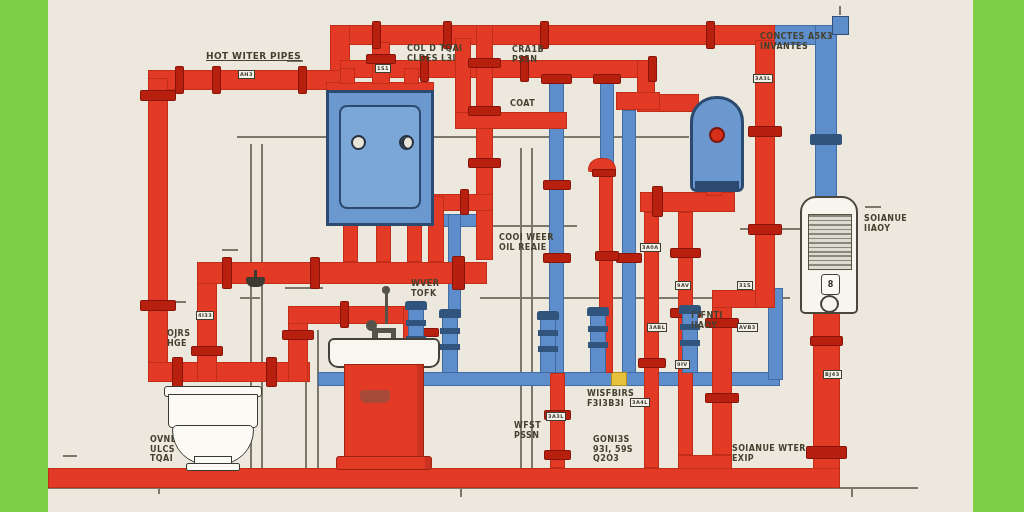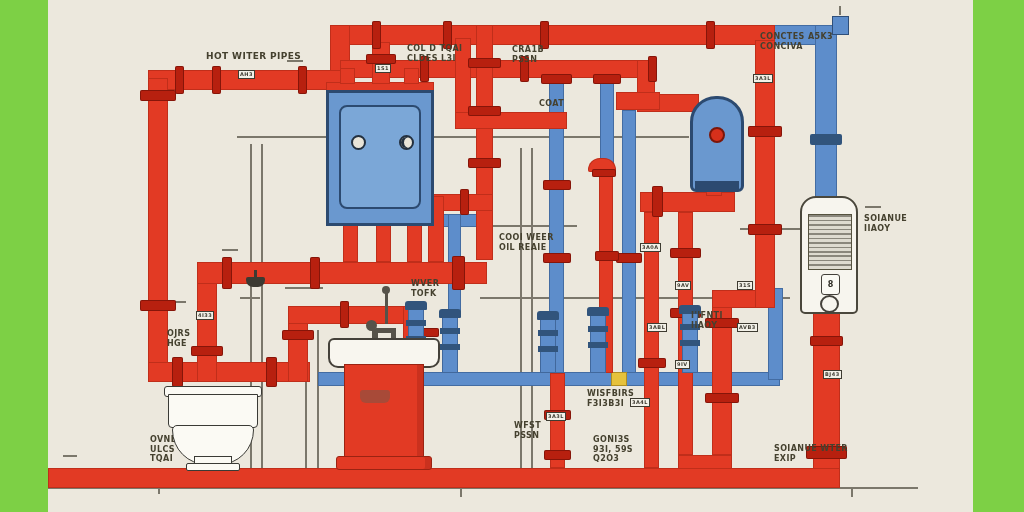--- a/index.html
+++ b/index.html
@@ -195,37 +195,37 @@
       <div class="abs tag" style="left: 640px; top: 243px; width: auto; height: auto;">3A0A</div>
       <div class="abs tag" style="left: 675px; top: 281px; width: auto; height: auto;">9AV</div>
       <div class="abs tag" style="left: 737px; top: 281px; width: auto; height: auto;">31S</div>
       <div class="abs tag" style="left: 196px; top: 311px; width: auto; height: auto;">4I33</div>
       <div class="abs tag" style="left: 647px; top: 323px; width: auto; height: auto;">3ABL</div>
       <div class="abs tag" style="left: 737px; top: 323px; width: auto; height: auto;">AVB3</div>
       <div class="abs tag" style="left: 675px; top: 360px; width: auto; height: auto;">9IV</div>
       <div class="abs tag" style="left: 630px; top: 398px; width: auto; height: auto;">3A4L</div>
       <div class="abs tag" style="left: 823px; top: 370px; width: auto; height: auto;">BJ43</div>
       <div class="abs tag" style="left: 546px; top: 412px; width: auto; height: auto;">3A3L</div>
-      <div class="abs lbl big" style="left: 206px; top: 52px; width: auto; height: auto;">
+      <div class="abs lbl big" style="left: 206px; top: 52px; width: auto; height: auto; text-decoration: underline;">
         <div>HOT WITER PIPES</div>
       </div>
       <div class="abs lbl " style="left: 407px; top: 44px; width: auto; height: auto;">
         <div>COL D TQAI</div>
         <div>CLDES L3I</div>
       </div>
       <div class="abs lbl " style="left: 512px; top: 45px; width: auto; height: auto;">
         <div>CRA1B</div>
         <div>PSSN</div>
       </div>
-      <div class="abs lbl " style="left: 510px; top: 99px; width: auto; height: auto; margin-left: 29px;">
+      <div class="abs lbl " style="left: 510px; top: 99px; width: auto; height: auto;">
         <div>COAT</div>
       </div>
       <div class="abs lbl " style="left: 760px; top: 32px; width: auto; height: auto;">
         <div>CONCTES A5K3</div>
-        <div>CONCIVA</div>
+        <div>INVANTES</div>
       </div>
       <div class="abs lbl " style="left: 864px; top: 214px; width: auto; height: auto;">
         <div>SOIANUE</div>
         <div>IIAOY</div>
       </div>
       <div class="abs lbl " style="left: 499px; top: 233px; width: auto; height: auto;">
         <div>COOI WEER</div>
         <div>OIL REAIE</div>
       </div>
       <div class="abs lbl " style="left: 411px; top: 279px; width: auto; height: auto;">
@@ -251,21 +251,21 @@
       </div>
       <div class="abs lbl " style="left: 514px; top: 421px; width: auto; height: auto;">
         <div>WFST</div>
         <div>PSSN</div>
       </div>
       <div class="abs lbl " style="left: 593px; top: 435px; width: auto; height: auto;">
         <div>GONI3S</div>
         <div>93I, 59S</div>
         <div>Q2O3</div>
       </div>
-      <div class="abs lbl " style="left: 732px; top: 444px; width: auto; height: auto; padding-left: 42px;">
+      <div class="abs lbl " style="left: 732px; top: 444px; width: auto; height: auto;">
         <div>SOIANUE WTER</div>
         <div>EXIP</div>
       </div>
     </div>
 
   <div class="abs boiler" style="left:326px;top:90px;width:102px;height:130px;">
     <div class="boiler-panel"></div>
     <div class="port" style="left:22px;top:42px;"></div>
     <div class="port" style="left:70px;top:42px;box-shadow:inset 3px 0 0 #23303f;"></div>
   </div>

